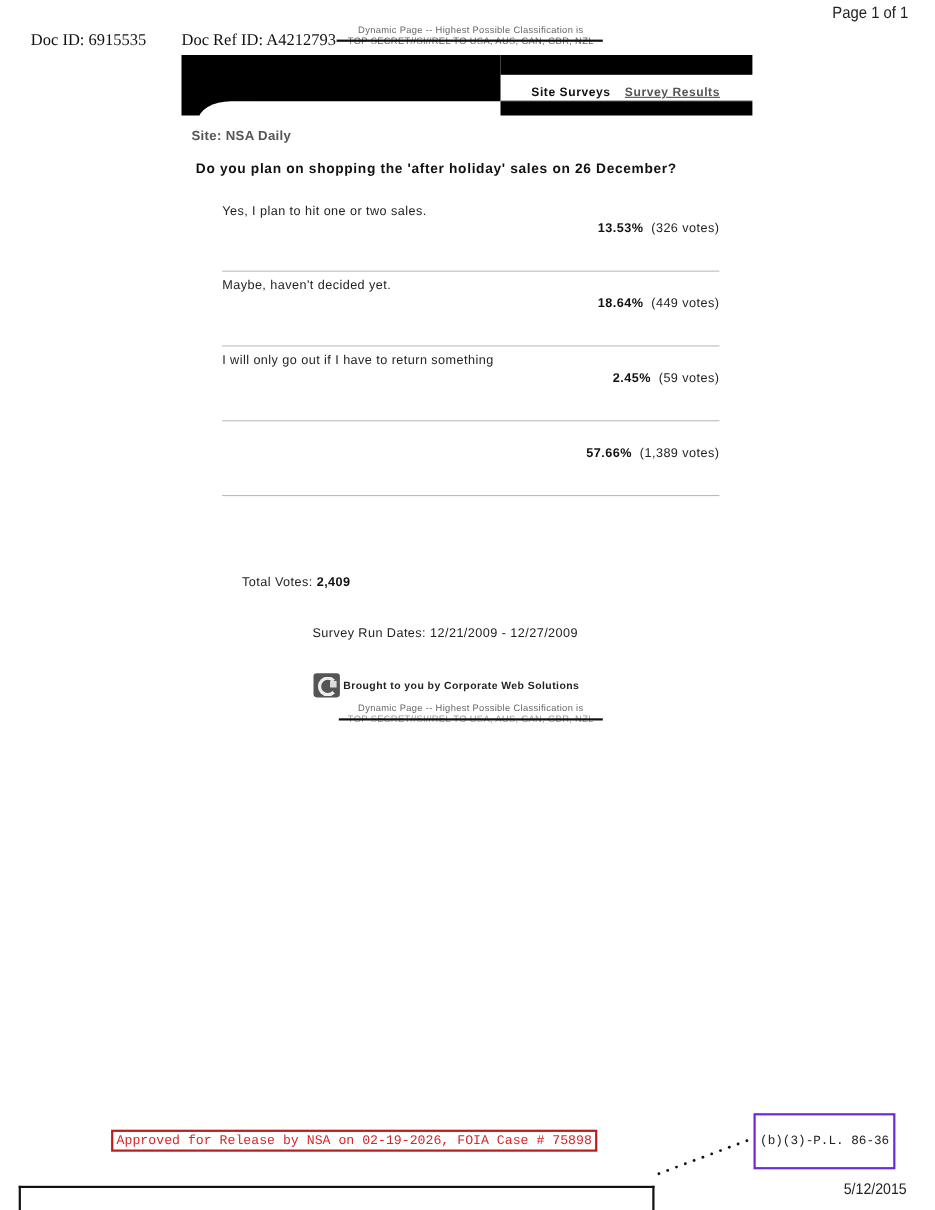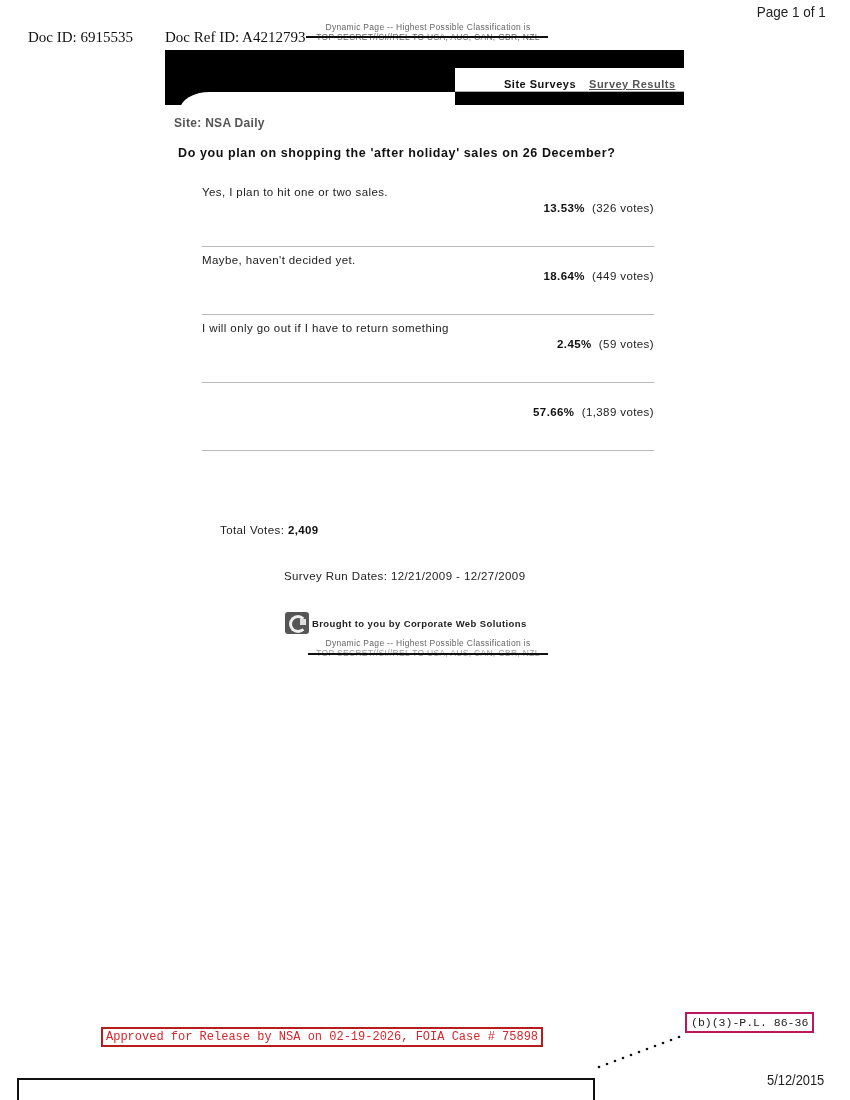--- a/index.html
+++ b/index.html
@@ -16,21 +16,21 @@
     .class-top .line2 { position: relative; display: inline-block; }
     .strike-bar { position: absolute; left: -10px; right: -8px; top: 4px; height: 2px; background: #111; }
 
     
     .hdr-left { left: 165px; top: 50px; width: 290px; height: 55px; background: #000; }
     .hdr-left-curve { left: 180px; top: 92px; width: 280px; height: 40px; background: #fff; border-top-left-radius: 30px 18px; }
     .hdr-right-top { left: 455px; top: 50px; width: 229px; height: 18px; background: #000; }
     .hdr-right-bot { left: 455px; top: 92px; width: 229px; height: 13px; background: #000; }
     .hdr-right-line { left: 455px; top: 91px; width: 229px; height: 1px; background: #aaa; }
     .nav { left: 455px; top: 68px; width: 229px; height: 24px; display: flex; align-items: flex-end; padding-bottom: 2px; box-sizing: border-box; }
-    .nav-item { font-size: 11px; font-weight: bold; letter-spacing: 0.5px; color: #111; margin-left: 49px; }
+    .nav-item { font-size: 11px; font-weight: bold; letter-spacing: 0.5px; color: #111; margin-left: 28px; }
     .nav-item.link { font-weight: bold; color: #555; text-decoration: underline; margin-left: 13px; }
 
     .site { left: 174px; top: 116px; font-size: 12px; font-weight: bold; color: #555; letter-spacing: 0.3px; }
     .question { left: 178px; top: 146px; font-size: 12.5px; font-weight: bold; color: #111; letter-spacing: 0.6px; white-space: nowrap; }
 
     .answers { left: 202px; top: 186px; width: 452px; }
     .answer { position: relative; height: 68px; }
     .answer .ans-text { font-size: 11.5px; color: #222; letter-spacing: 0.4px; white-space: nowrap; }
     .answer .ans-result { position: absolute; right: 0; top: 16px; font-size: 11.5px; color: #222; letter-spacing: 0.4px; white-space: nowrap; }
     .answer .ans-result b { color: #111; }
@@ -44,21 +44,21 @@
     .brand-logo { width: 24px; height: 22px; background: #555; border-radius: 3px; position: relative; margin-right: 3px; }
     .brand-logo::before { content: ""; position: absolute; left: 4px; top: 3px; width: 12px; height: 12px; border: 3px solid #eee; border-right-color: transparent; border-radius: 50%; }
     .brand-logo::after { content: ""; position: absolute; right: 3px; top: 7px; width: 6px; height: 6px; background: #ddd; }
     .brand-text { font-size: 9.5px; font-weight: bold; color: #222; letter-spacing: 0.4px; }
     .class-bot { left: 283px; top: 638px; width: 290px; font-size: 8.5px; color: #666; text-align: center; line-height: 10px; letter-spacing: 0.3px; }
     .class-bot .line2 { position: relative; display: inline-block; color: #999; }
     .class-bot .strike-bar { top: 5px; left: -8px; right: -8px; }
 
     
     .approved { left: 101px; top: 1027px; border: 2px solid #b91c1c; padding: 1px 3px; font-family: "Liberation Mono", monospace; font-size: 12px; color: #d6262b; white-space: nowrap; }
-    .exempt { left: 685px; top: 1012px; border: 2px solid #be185d; padding: 2px 4px; font-family: "Liberation Mono", monospace; font-size: 11.5px; color: #222; white-space: nowrap; }
+    .exempt { left: 685px; top: 1012px; border: 2px solid #6d28d9; padding: 17px 4px; font-family: "Liberation Mono", monospace; font-size: 11.5px; color: #222; white-space: nowrap; }
     .dots { left: 597px; top: 1035px; width: 88px; height: 34px; }
     .redact-box { left: 17px; top: 1078px; width: 578px; height: 40px; border: 2px solid #111; border-bottom: none; box-sizing: border-box; }
     .date-stamp { right: 26px; top: 1072px; font-size: 14px; color: #222; transform: scaleX(0.92); transform-origin: right top; }
   </style>
 </head>
 <body>
 
 <div class="abs page-num">Page 1 of 1</div>
 <div class="abs docid">Doc ID: 6915535</div>
 <div class="abs docref">Doc Ref ID: A4212793</div>

